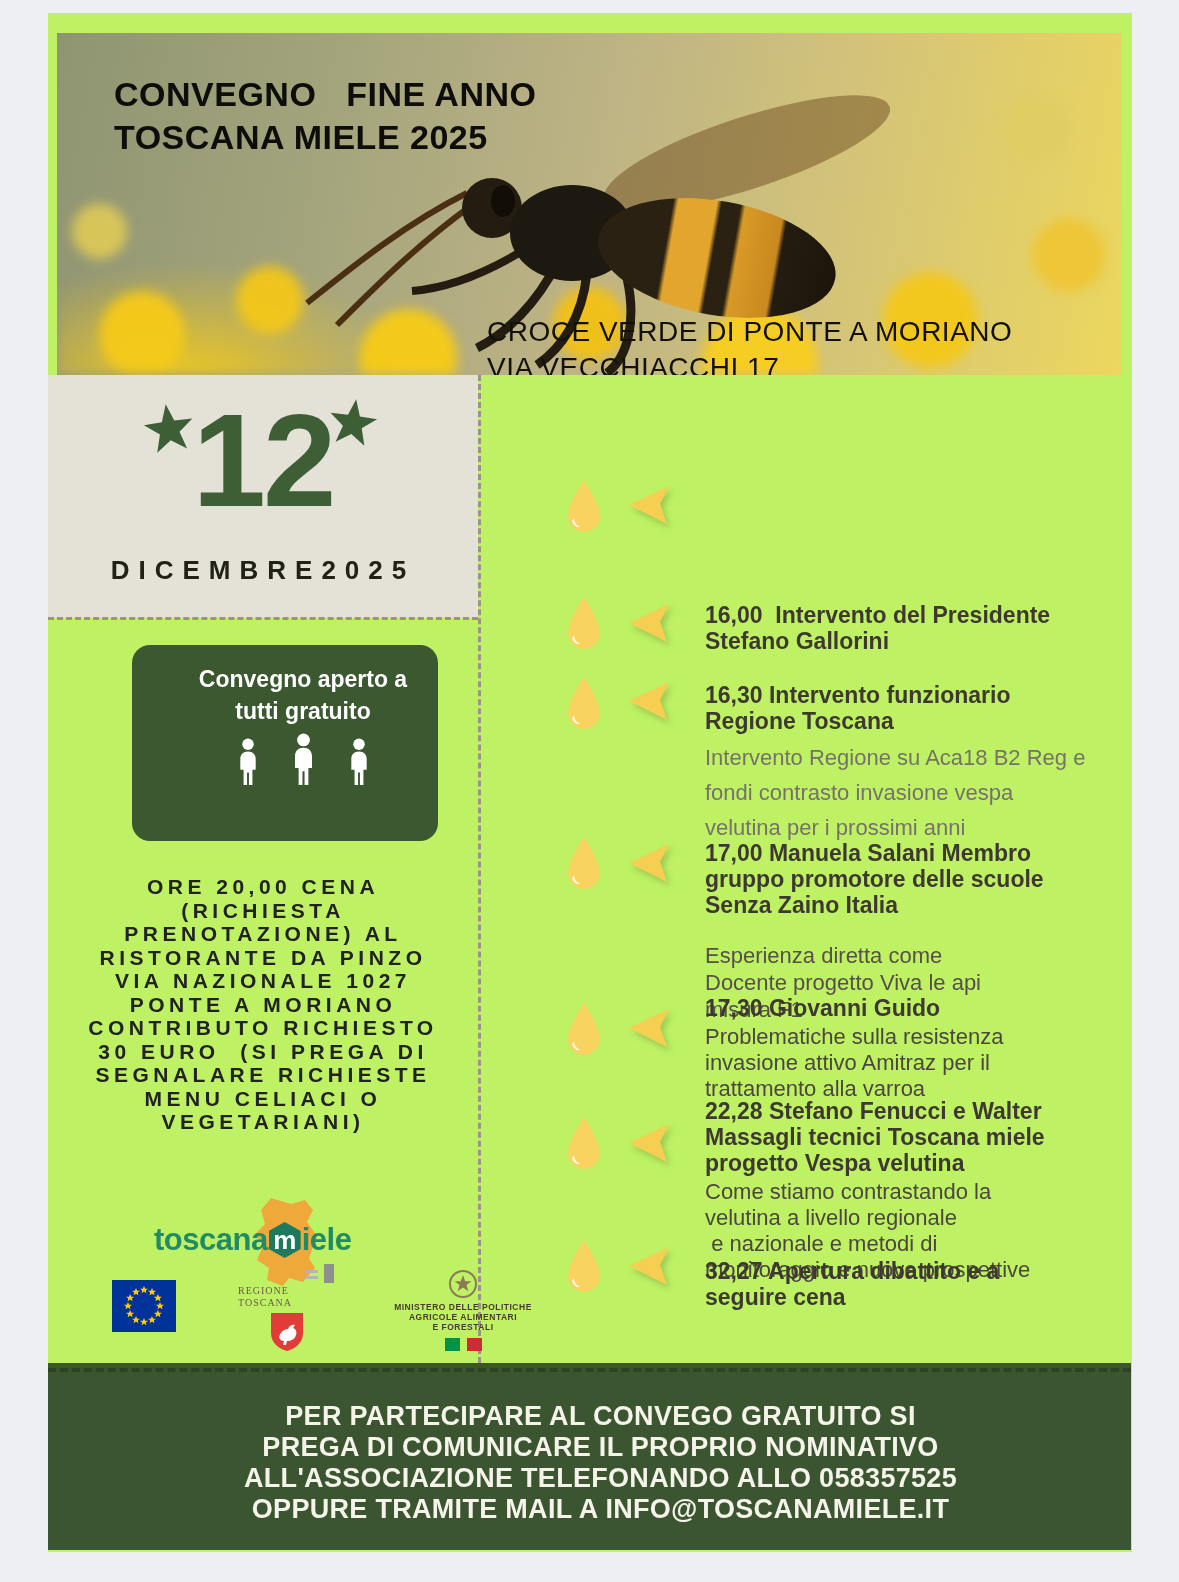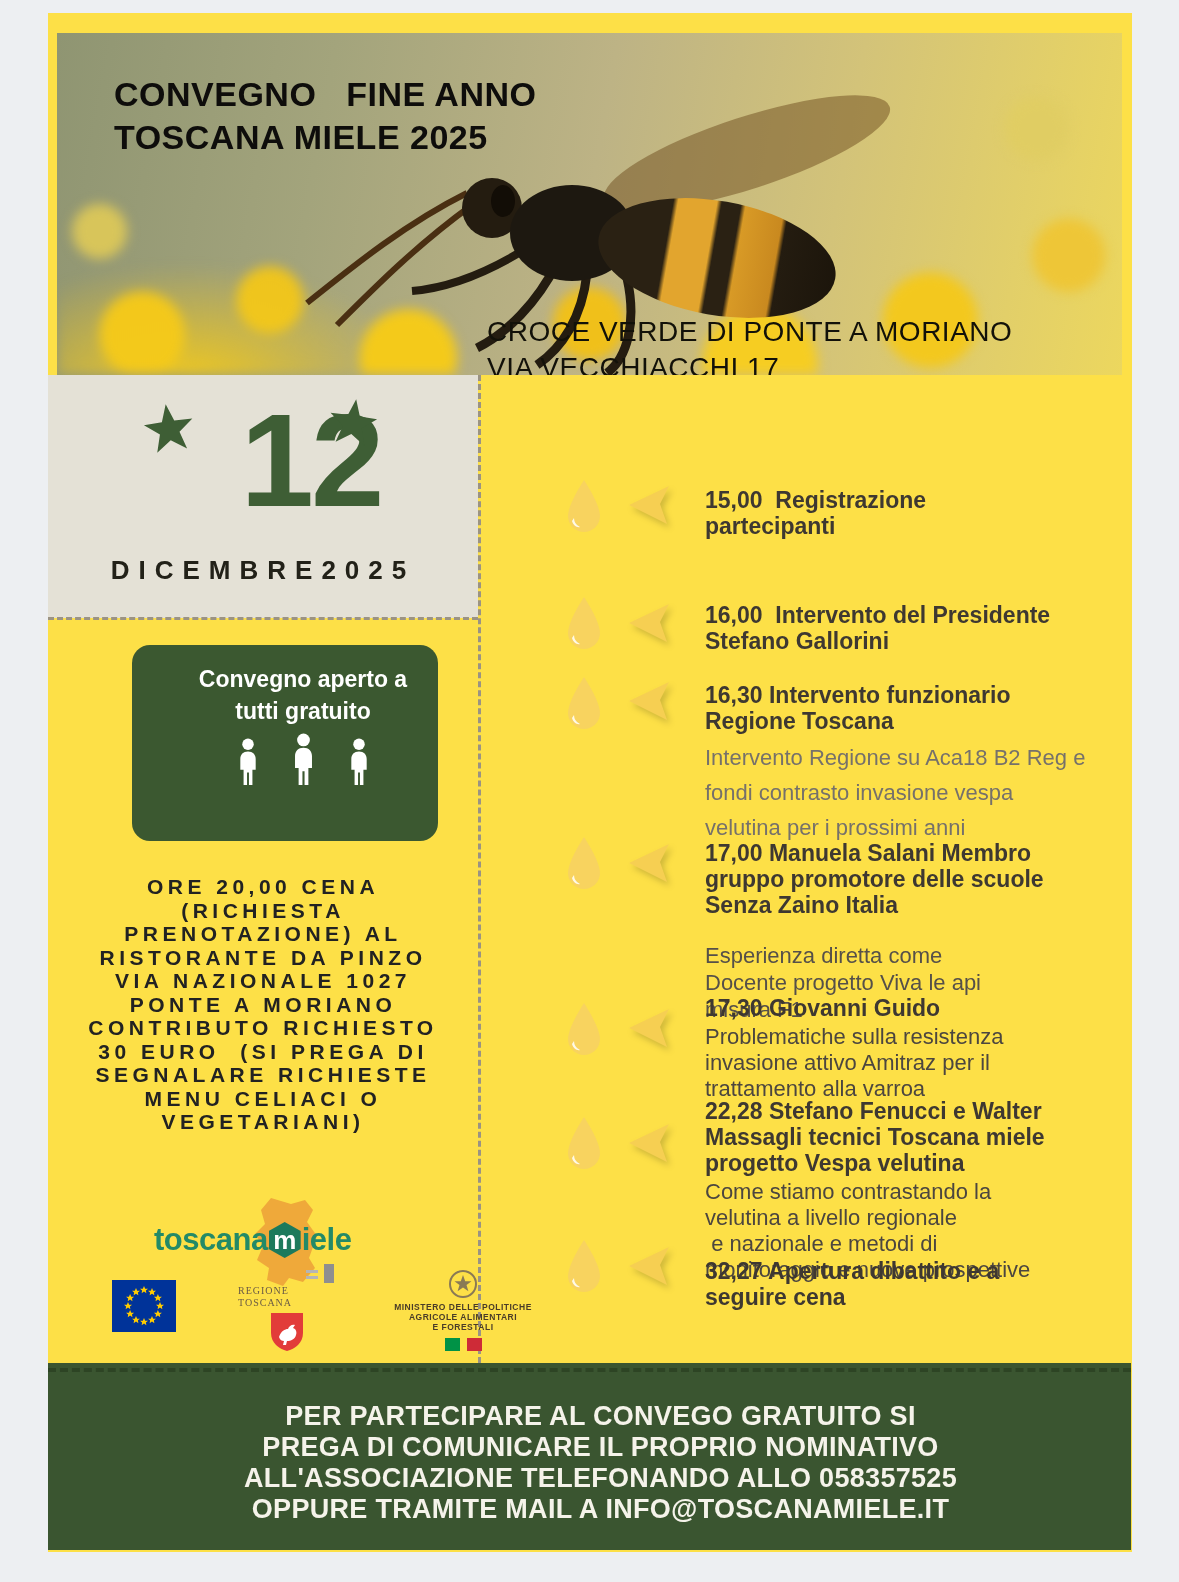--- a/index.html
+++ b/index.html
@@ -1,17 +1,17 @@
 <!DOCTYPE html>
 <html><head>
 <meta charset="utf-8">
 <style>
   html,body{margin:0;padding:0;background:#edeff2;width:1179px;height:1582px;
     font-family:"Liberation Sans","DejaVu Sans",sans-serif;}
-  .flyer{position:absolute;left:48px;top:13px;width:1084px;height:1539px;background:#fde047;}
+  .flyer{position:absolute;left:48px;top:13px;width:1084px;height:1539px;background:#bef264;}
 
   
   .photo{position:absolute;left:9px;top:20px;width:1065px;height:342px;overflow:hidden;
     background:linear-gradient(100deg,#8f9572 0%,#a3a47c 25%,#bdb385 50%,#d3c379 72%,#ecd75e 100%);}
   .flowers{position:absolute;inset:0;filter:blur(6px);
     background:
       radial-gradient(ellipse 330px 170px at 12% 102%, rgba(244,202,26,.95), transparent 70%),
       radial-gradient(circle 70px at 8% 88%, #f2c71c 0 60%, transparent 62%),
       radial-gradient(circle 55px at 20% 78%, #eec41e 0 60%, transparent 62%),
       radial-gradient(circle 80px at 33% 95%, #f4ca1a 0 60%, transparent 62%),
@@ -23,21 +23,21 @@
       radial-gradient(circle 45px at 4% 58%, #d8c55a 0 60%, transparent 62%);}
   .hornet{position:absolute;inset:0;}
   .event-title{position:absolute;left:57px;top:40px;font-size:34px;line-height:43px;
     font-weight:800;color:#0e0d0b;letter-spacing:.5px;white-space:pre-wrap;}
   .venue{position:absolute;left:430px;top:281px;font-size:28px;line-height:36px;
     font-weight:400;color:#121109;letter-spacing:.5px;white-space:pre-wrap;}
 
   
   .date-panel{position:absolute;left:0;top:362px;width:430px;height:243px;background:#e4e1d6;}
   .day{position:absolute;left:0;top:20px;width:430px;text-align:center;
-    font-size:132px;line-height:132px;font-weight:800;color:#3e5e35;letter-spacing:-3px;padding-left:48px;}
+    font-size:132px;line-height:132px;font-weight:800;color:#3e5e35;letter-spacing:-3px;}
   .star{position:absolute;}
   .star svg{display:block;}
   .month{position:absolute;left:0;top:180px;width:430px;text-align:center;
     font-size:26px;font-weight:700;letter-spacing:9px;color:#222118;}
   .hdash{position:absolute;left:0;top:604px;width:430px;border-top:3px dashed #9b9383;}
   .vdash{position:absolute;left:430px;top:362px;height:988px;border-left:3px dashed #9b9383;}
 
   
   .open-box{position:absolute;left:84px;top:632px;width:270px;height:196px;border-radius:18px;
     background:#3b5830;color:#ffffff;text-align:center;padding-left:36px;}
@@ -180,24 +180,20 @@
     <svg width="38" height="54" viewBox="0 0 38 54">
         <path d="M19,2 C19,2 3,26 3,38 a16,16 0 1,0 32,0 C35,26 19,2 19,2 Z" fill="#f8d35f"></path>
         <path d="M9,40 a10,10 0 0,0 6,9 c-3,1 -7,-2 -8,-6 z" fill="#ffffff" opacity=".85"></path>
       </svg>
   </div>
   <div class="tri" style="left:580px;top:472px">
     <svg width="42" height="40" viewBox="0 0 42 40">
         <polygon points="41,1 1,20 39,39 32,19" fill="#f6cf52"></polygon>
       </svg>
   </div>
-  <div class="atext" style="top:474px">
-    <div class="agenda-title">15,00  Registrazione
-partecipanti</div>
-  </div>
 
   <div class="drop" style="left:517px;top:582px">
     <svg width="38" height="54" viewBox="0 0 38 54">
         <path d="M19,2 C19,2 3,26 3,38 a16,16 0 1,0 32,0 C35,26 19,2 19,2 Z" fill="#f8d35f"></path>
         <path d="M9,40 a10,10 0 0,0 6,9 c-3,1 -7,-2 -8,-6 z" fill="#ffffff" opacity=".85"></path>
       </svg>
   </div>
   <div class="tri" style="left:580px;top:590px">
     <svg width="42" height="40" viewBox="0 0 42 40">
         <polygon points="41,1 1,20 39,39 32,19" fill="#f6cf52"></polygon>

